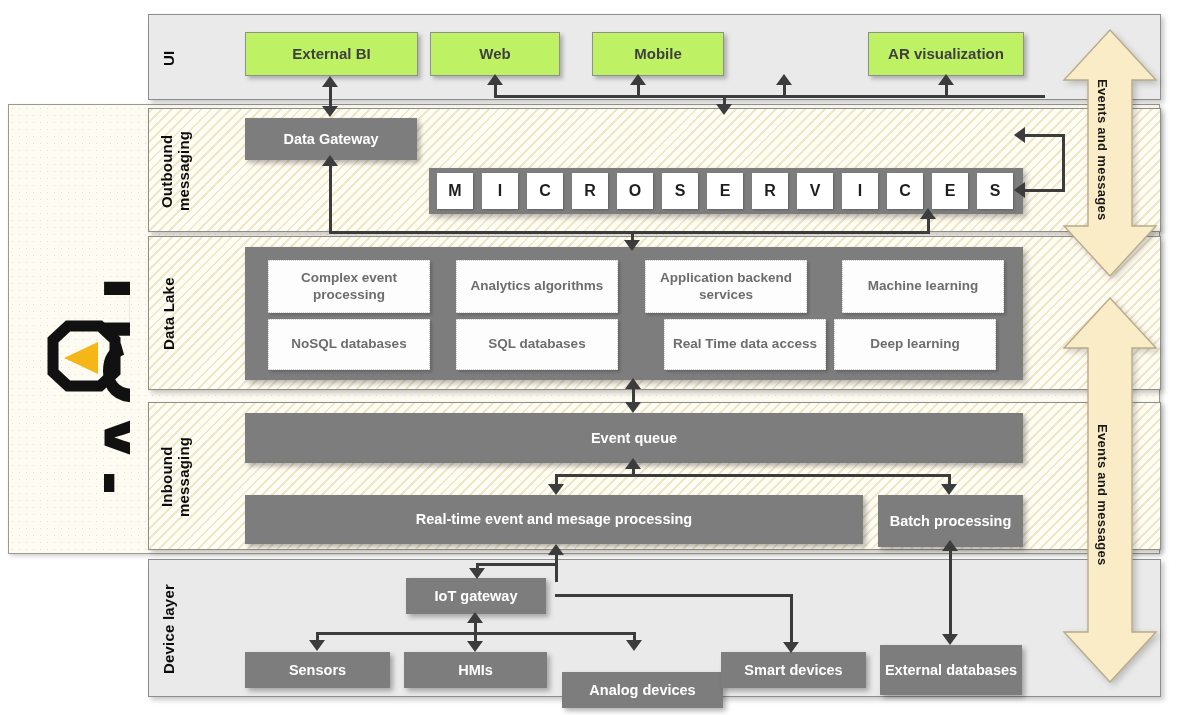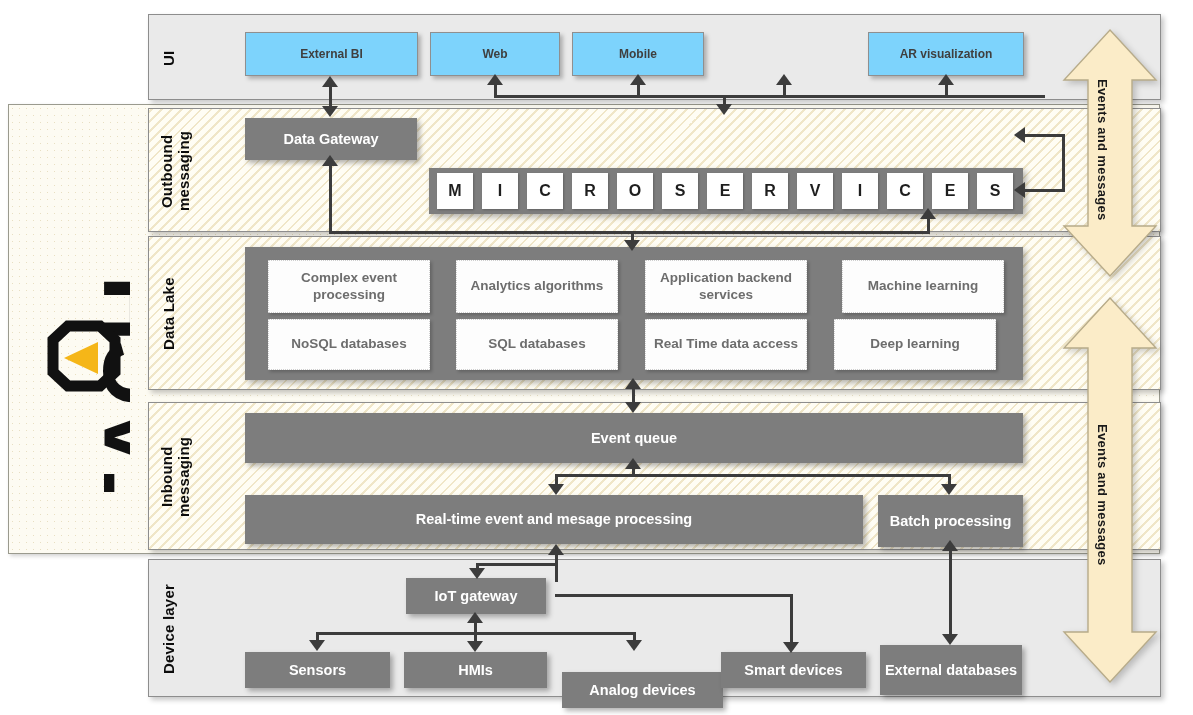--- a/index.html
+++ b/index.html
@@ -49,25 +49,25 @@
     color: #0c0c0c;
     text-align: center;
     letter-spacing: .2px;
     line-height: 1.12;
     white-space: pre-line;
   }
 
   
   .wbox {
     position: absolute;
-    background: #7dd3fc;
+    background: #bef264;
     border: 1px solid #8f8f8f;
     box-shadow: 3px 3px 4px rgba(0,0,0,.25);
     display: flex; align-items: center; justify-content: center;
-    font-weight: bold; font-size: 12px; color: #3f3f3f;
+    font-weight: bold; font-size: 15px; color: #3f3f3f;
     line-height: 1.2;
   }
   .gbox {
     position: absolute;
     background: #7d7d7d;
     box-shadow: 3px 3px 5px rgba(0,0,0,.3);
     display: flex; align-items: center; justify-content: center;
     font-weight: bold; font-size: 14.5px; color: #ffffff;
     text-align: center; line-height: 1.25;
   }
@@ -130,21 +130,21 @@
         <polygon points="80,120 80,152 46,136" fill="#f5b618"></polygon>
       </g>
     </svg>
   </div>
 
   <div class="abs band band-gray" style="left:148px; top:14px; width:1013px; height:86px;">
     <div class="band-title" style="left:12px; top:0; height:86px; width:26px;">UI</div>
   </div>
   <div class="wbox" style="left:245px; top:32px; width:173px; height:44px;">External BI</div>
   <div class="wbox" style="left:430px; top:32px; width:130px; height:44px;">Web</div>
-  <div class="wbox" style="left:572px; top:32px; width:132px; height:44px;">Mobile</div>
+  <div class="wbox" style="left:592px; top:32px; width:132px; height:44px;">Mobile</div>
   <div class="wbox" style="left:868px; top:32px; width:156px; height:44px;">AR visualization</div>
 
   <div class="abs band band-cream" style="left:148px; top:108px; width:1013px; height:124px;">
     <div class="band-title" style="left:10px; top:0; height:124px; width:44px;">Outbound
 messaging</div>
   </div>
   <div class="gbox" style="left:245px; top:118px; width:172px; height:42px;">Data Gateway</div>
 
   <div class="gbox panel" style="left:429px; top:168px; width:594px; height:46px;"></div>
   <div class="letterbox" style="left:437px;  top:173px; width:36px; height:36px;">M</div>
@@ -166,21 +166,21 @@
   </div>
   <div class="gbox panel" style="left:245px; top:247px; width:778px; height:133px;"></div>
 
   <div class="inner-wbox" style="left:268px; top:260px; width:162px; height:53px;">Complex event processing</div>
   <div class="inner-wbox" style="left:456px; top:260px; width:162px; height:53px;">Analytics algorithms</div>
   <div class="inner-wbox" style="left:645px; top:260px; width:162px; height:53px;">Application backend services</div>
   <div class="inner-wbox" style="left:834px; top:260px; width:162px; height:53px;margin-left:8px;">Machine learning</div>
 
   <div class="inner-wbox" style="left:268px; top:319px; width:162px; height:51px;">NoSQL databases</div>
   <div class="inner-wbox" style="left:456px; top:319px; width:162px; height:51px;">SQL databases</div>
-  <div class="inner-wbox" style="left:645px; top:319px; width:162px; height:51px;">Real Time data access</div>
+  <div class="inner-wbox" style="left:664px; top:319px; width:162px; height:51px;">Real Time data access</div>
   <div class="inner-wbox" style="left:834px; top:319px; width:162px; height:51px;">Deep learning</div>
 
   <div class="abs band band-cream" style="left:148px; top:402px; width:1013px; height:148px;">
     <div class="band-title" style="left:10px; top:0; height:148px; width:44px;">Inbound
 messaging</div>
   </div>
   <div class="gbox" style="left:245px; top:413px; width:778px; height:50px;">Event queue</div>
   <div class="gbox" style="left:245px; top:495px; width:618px; height:49px;">Real-time event and mesage processing</div>
   <div class="gbox" style="left:878px; top:495px; width:145px; height:52px;">Batch processing</div>
 

